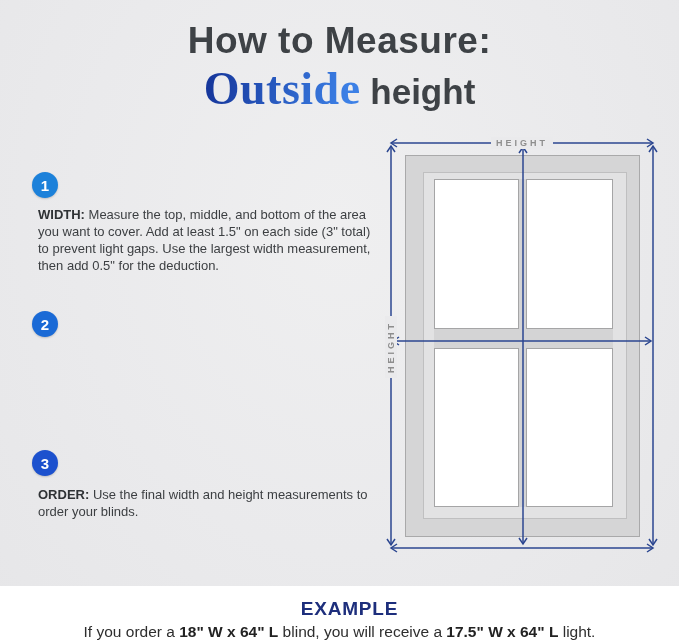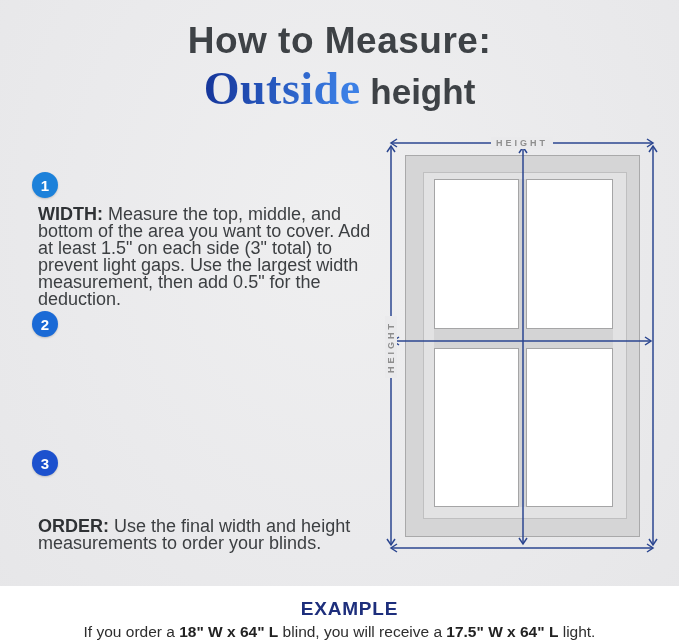--- a/index.html
+++ b/index.html
@@ -26,25 +26,25 @@
     position:absolute;left:32px;width:26px;height:26px;border-radius:50%;
     color:#fff;font-size:15px;font-weight:700;
     display:flex;align-items:center;justify-content:center;
     box-shadow:0 1px 2px rgba(0,0,0,.18);
   }
   #badge1{top:172px;background:var(--badge1);}
   #badge2{top:311px;background:var(--badge2);}
   #badge3{top:450px;background:var(--badge3);}
   .step-text{
     position:absolute;left:38px;width:338px;
-    font-size:18px;line-height:17px;color:#3c3f42;
+    font-size:13px;line-height:17px;color:#3c3f42;
   }
   #text1{top:206px;}
   #text2{top:346px;}
-  #text3{top:486px;margin-top:32px;}
+  #text3{top:486px;}
   .step-label{font-weight:700;color:#2f3235;}
   
   .diagram{position:absolute;left:380px;top:130px;width:290px;height:440px;}
   .win-outer{
     position:absolute;left:25px;top:25px;width:235px;height:382px;
     background:#d5d5d6;border:1px solid #a9a9aa;box-sizing:border-box;
   }
   .win-casing{
     position:absolute;left:43px;top:42px;width:204px;height:347px;
     background:#e2e2e3;border:1px solid #bfbfc0;box-sizing:border-box;

